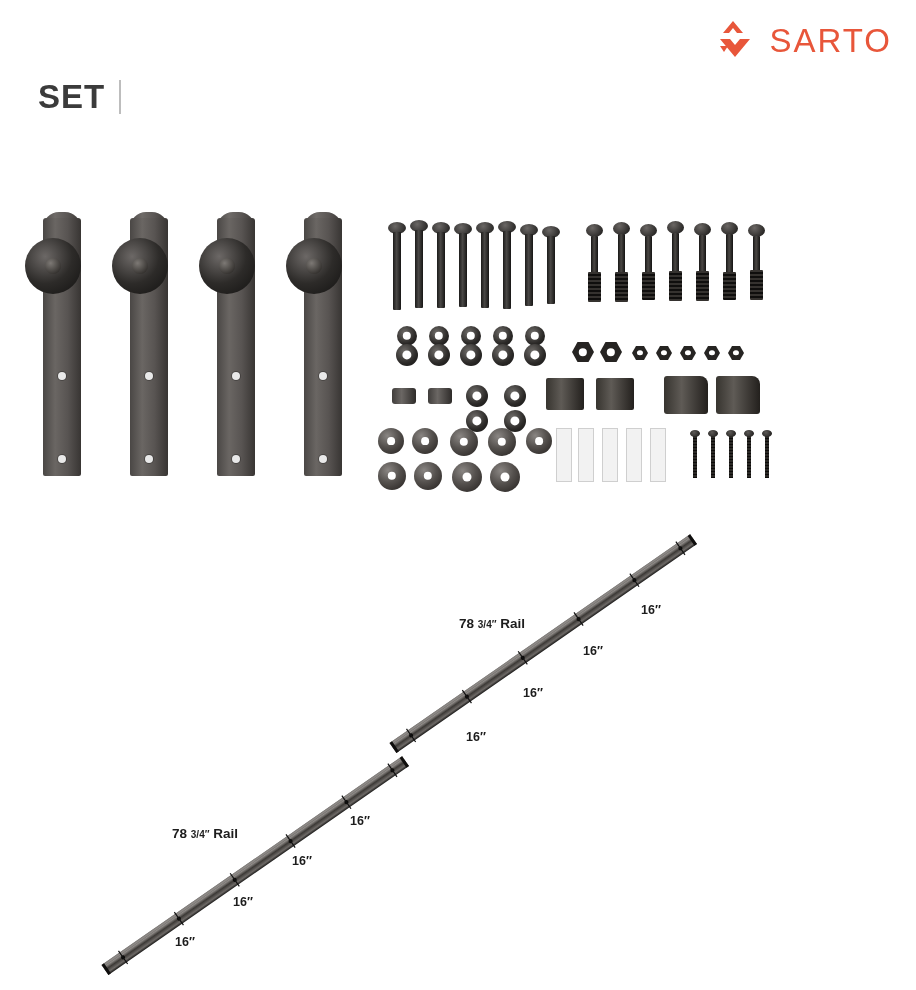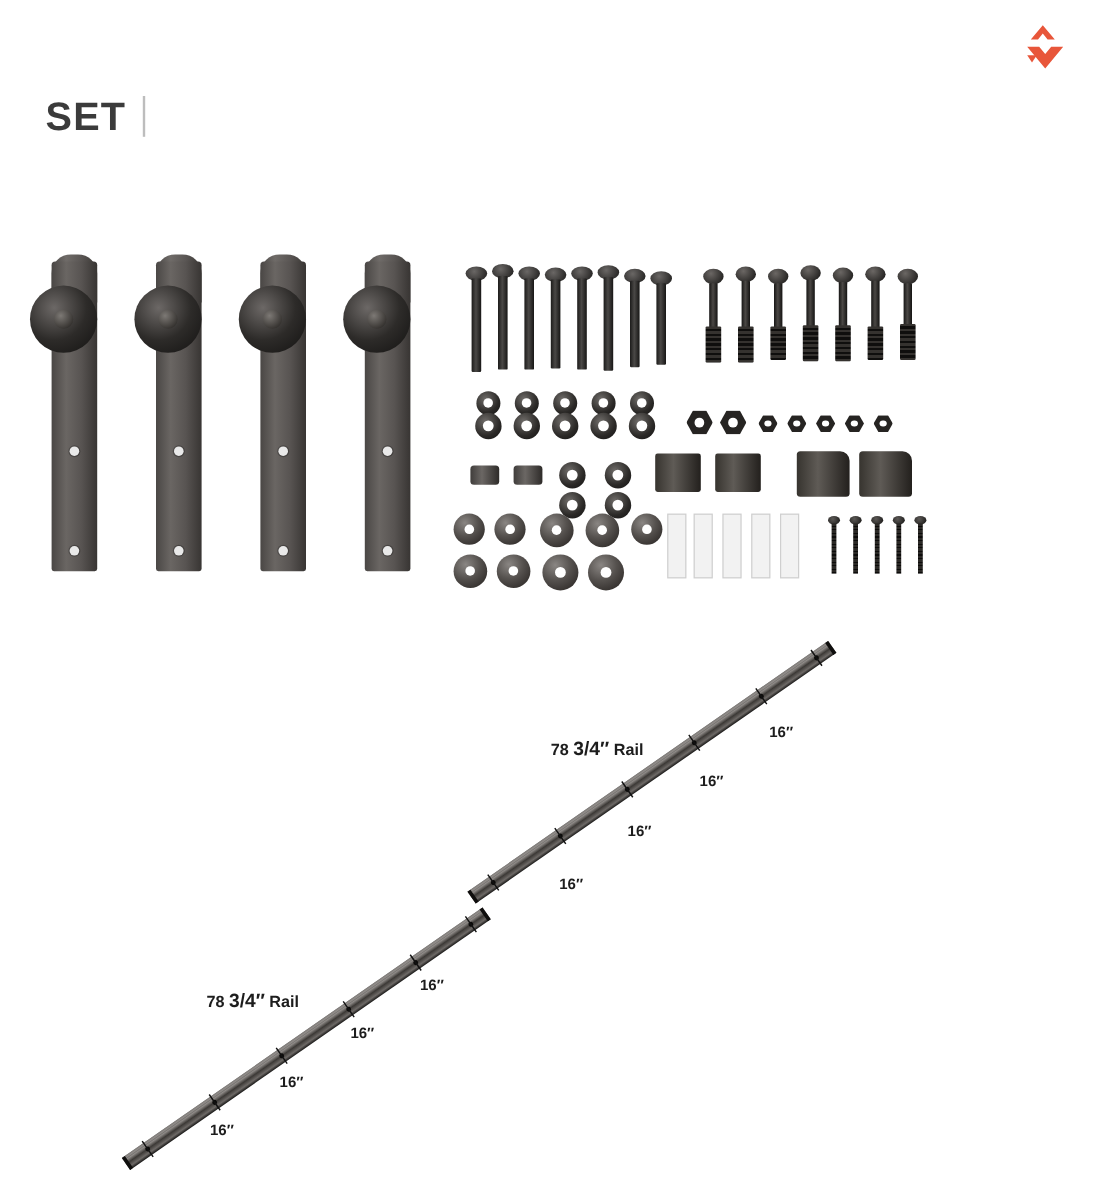--- a/index.html
+++ b/index.html
@@ -219,40 +219,41 @@
     height: 470px;
   }
   .rail-label {
     position: absolute;
     font-size: 13.5px;
     font-weight: bold;
     color: #1d1d1d;
     white-space: nowrap;
   }
   .rail-label .frac {
-    font-size: 16px;
+    font-size: 10px;
     vertical-align: baseline;
   }
   .tick-label {
     position: absolute;
     font-size: 12.5px;
     font-weight: bold;
     color: #1d1d1d;
     white-space: nowrap;
   }
 </style>
 </head>
 <body>
 
 <div id="brand">
   <svg class="mark" viewBox="0 0 46 46">
     <path d="M23 3 L33 15 L27 15 L23 10 L19 15 L13 15 Z" fill="#e8563a"></path>
     <path d="M10 21 L20 21 L25 27 L30 21 L40 21 L25 39 Z" fill="#e8563a"></path>
     <path d="M10 28 L18 28 L14 34 Z" fill="#e8563a"></path>
   </svg>
+  <span class="wordmark">SARTO</span>
 </div>
 
 <div id="headline">
   <span class="set">SET</span>
   <span class="divider"></span>
 </div>
 
 <div id="parts">
 
   <div class="hanger" style="left:18px;">

